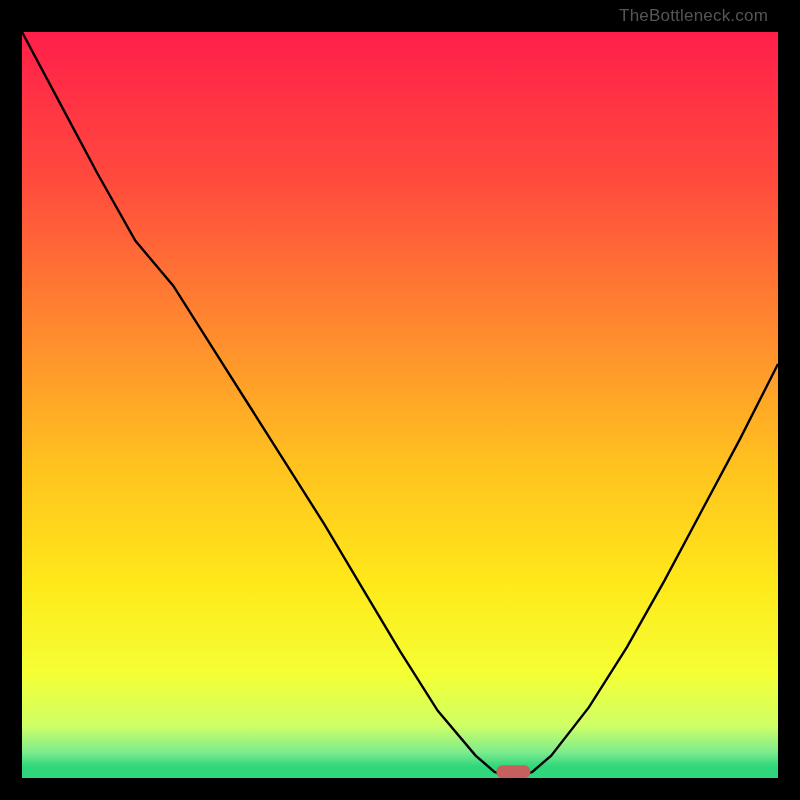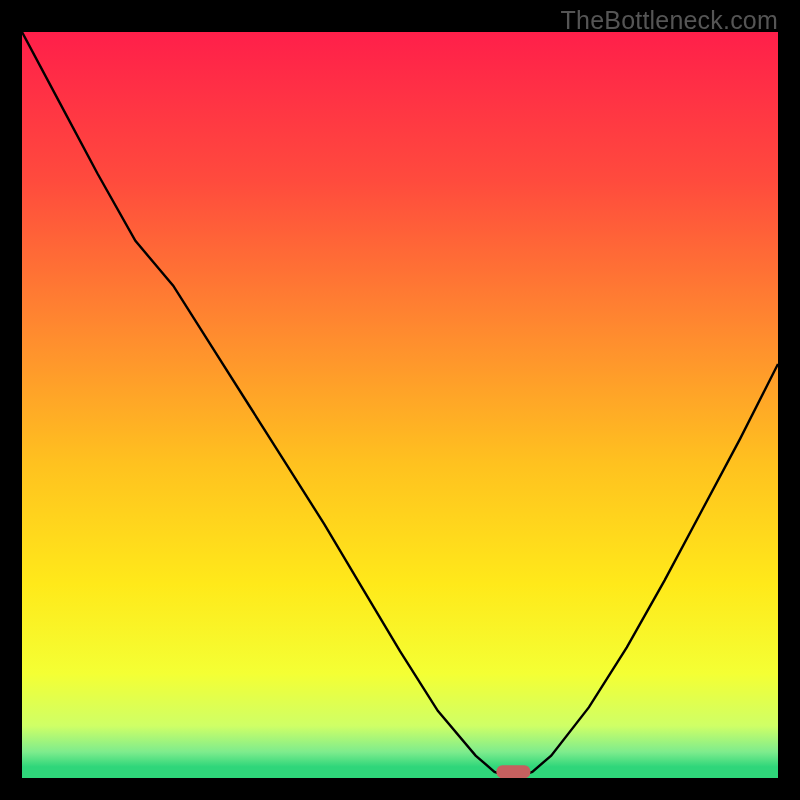--- a/index.html
+++ b/index.html
@@ -13,23 +13,23 @@
   }
   .frame {
     position: relative;
     width: 800px;
     height: 800px;
     background: #000;
   }
   .watermark {
     position: absolute;
     top: 6px;
-    right: 22px;
+    right: 32px;
     color: #555;
-    font-size: 25px;
+    font-size: 17px;
     font-weight: 500;
     letter-spacing: 0.2px;
     user-select: none;
   }
   .plot-area {
     position: absolute;
     left: 22px;
     top: 32px;
     width: 756px;
     height: 746px;

